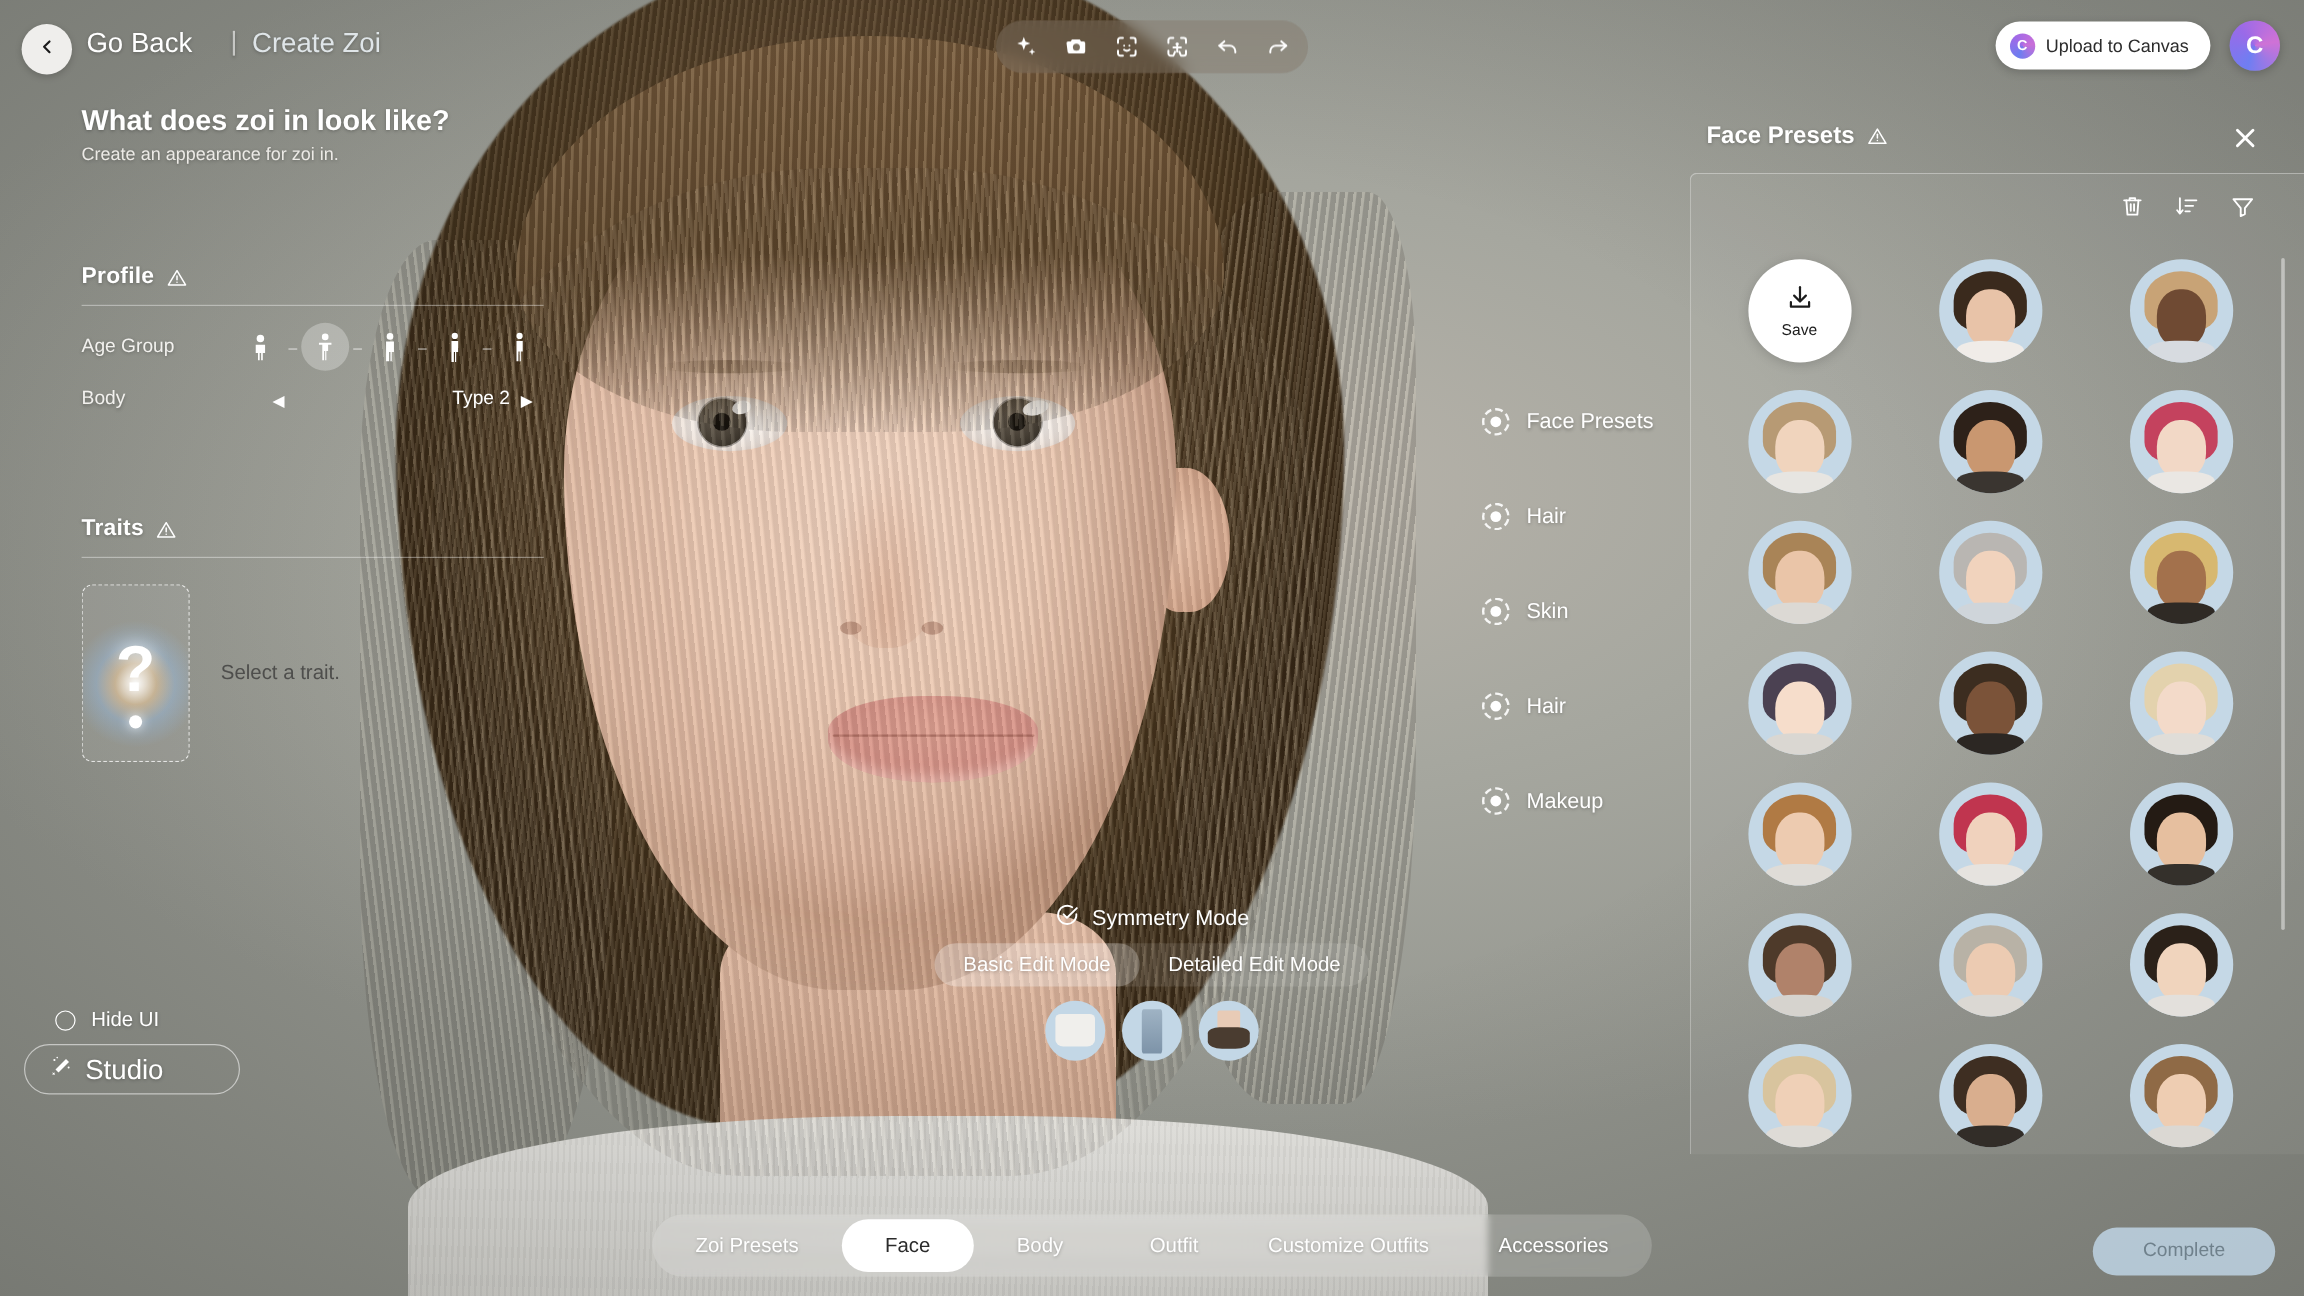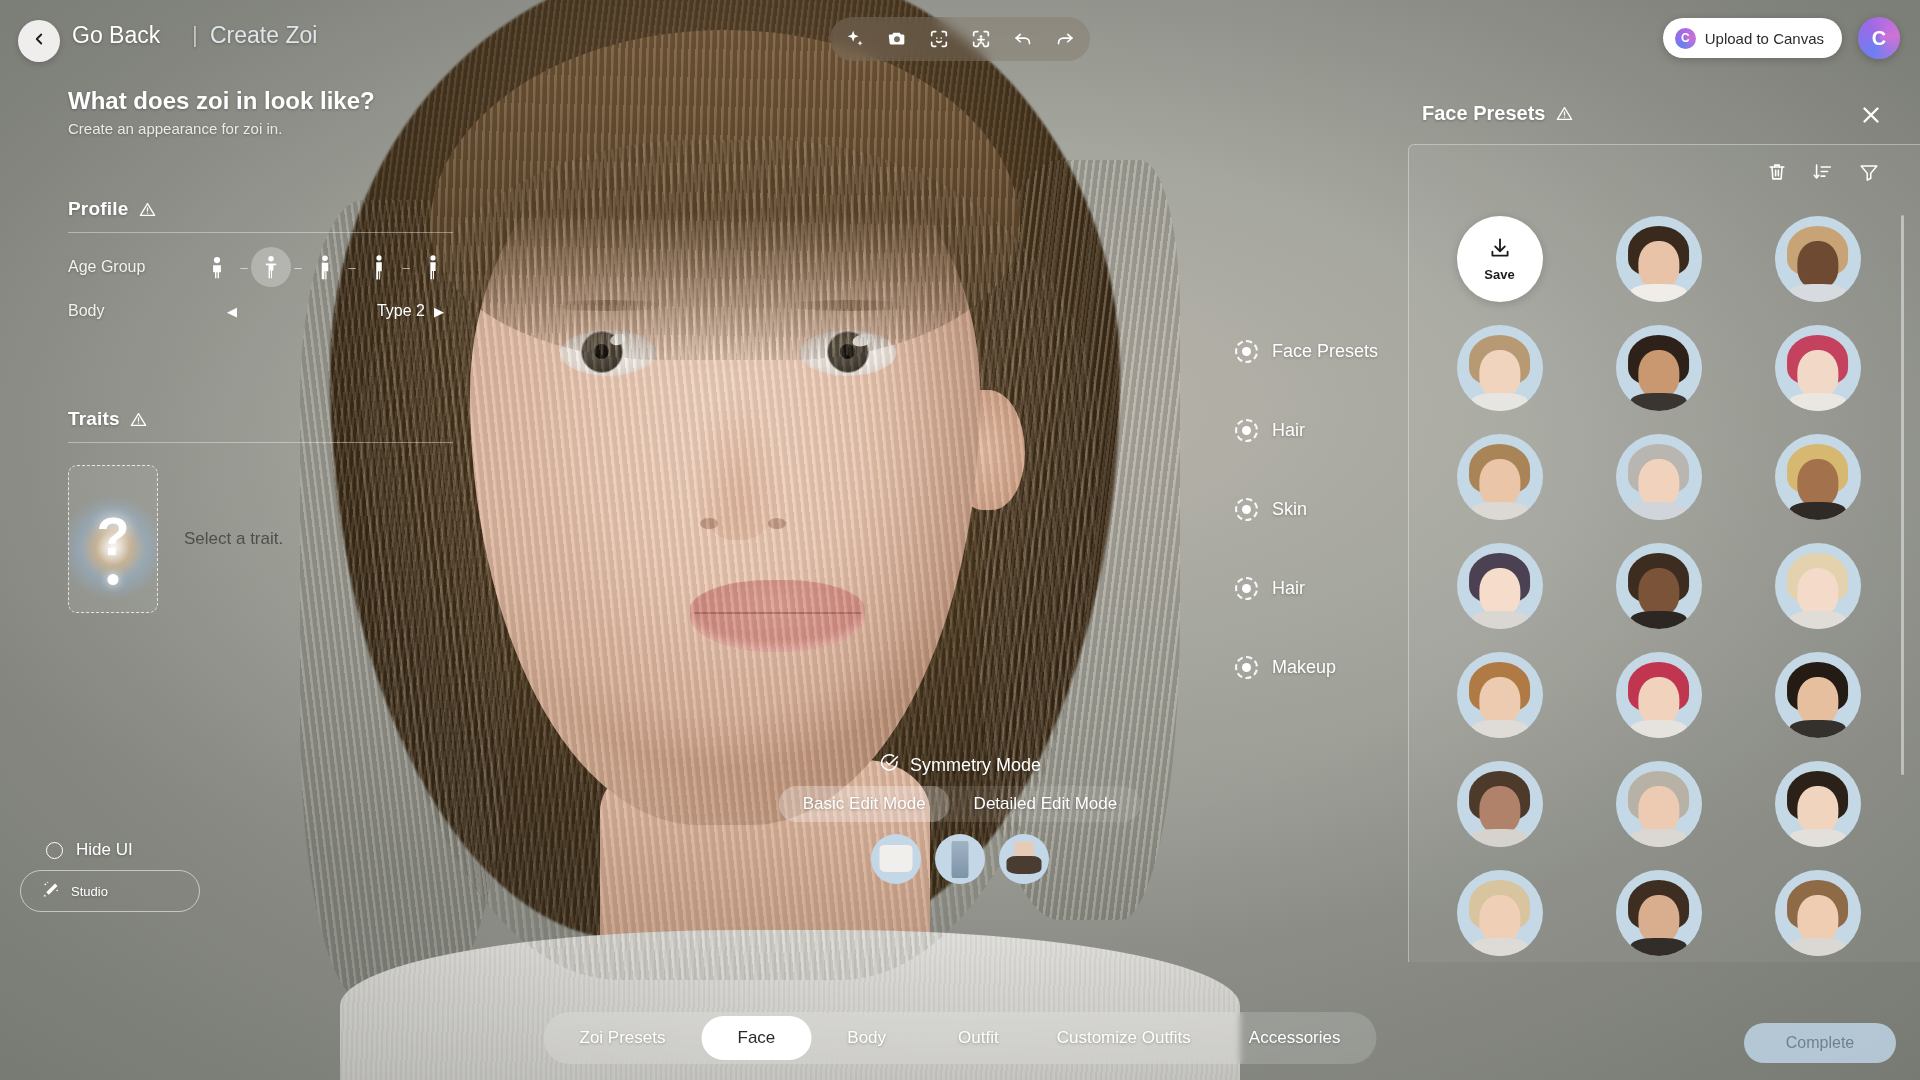--- a/index.html
+++ b/index.html
@@ -160,21 +160,21 @@
     box-shadow:0 2px 8px rgba(0,0,0,.22);
   }
   .avatar-btn i { font-style:normal; color:#fff; font-size:20px; font-weight:700; }
 
   
   .left-panel { position:absolute; left:0; top:80px; width:480px; bottom:0; z-index:25; }
   .lp-title { position:absolute; left:68px; top:7px; font-size:24px; font-weight:700; color:#fff; }
   .lp-sub { position:absolute; left:68px; top:40px; font-size:15px; color:#eceae6; }
 
   .sect { position:absolute; left:68px; width:385px; }
-  .sect-head { display:flex; align-items:center; gap:9px; }
+  .sect-head { display:flex; align-items:center; gap:9px;margin-top:22px; }
   .sect-head h3 { font-size:19px; font-weight:700; color:#fff; letter-spacing:.2px; }
   .warn-ico { width:19px; height:19px; }
   .warn-ico svg { width:19px; height:19px; fill:none; stroke:#fff; stroke-width:1.6; }
   .sect-rule { height:1px; background:rgba(255,255,255,.38); margin-top:12px; }
 
   .row { display:flex; align-items:center; height:44px; }
   .row-label { font-size:16px; color:#f2f1ee; width:150px; }
 
   .age-sel { display:flex; align-items:center; gap:0; }
   .age-item { position:relative; width:40px; height:40px; display:flex; align-items:center; justify-content:center; cursor:pointer; }
@@ -207,21 +207,21 @@
   
   .hide-ui { position:absolute; left:46px; bottom:220px; display:flex; align-items:center; gap:13px; cursor:pointer; z-index:26; }
   .hide-circle { width:17px; height:17px; border-radius:50%; border:1.8px solid #fff; }
   .hide-ui span { font-size:17px; color:#fff; }
   .studio-btn {
     position:absolute; left:20px; bottom:168px; width:180px; height:42px; border-radius:21px;
     border:1px solid rgba(255,255,255,.55); display:flex; align-items:center; gap:10px;
     padding-left:20px; cursor:pointer; z-index:26;
   }
   .studio-btn svg { width:20px; height:20px; fill:#fff; }
-  .studio-btn span { font-size:13px; color:#fff; }
+  .studio-btn span { font-size:23px; color:#fff; }
 
   
   .cat-list { position:absolute; left:1235px; top:340px; z-index:26; }
   .cat-item { display:flex; align-items:center; gap:14px; margin-bottom:56px; cursor:pointer; }
   .cat-marker { width:23px; height:23px; border-radius:50%;
     border:2px dashed rgba(255,255,255,.9); display:flex; align-items:center; justify-content:center; }
   .cat-marker i { width:9px; height:9px; border-radius:50%; background:#fff; }
   .cat-item span { font-size:18px; color:#fff; }
 
   
@@ -246,21 +246,21 @@
     display:grid; grid-template-columns:repeat(3,1fr); gap:10px 18px;
     overflow:hidden; padding-top:8px;
   }
   .save-cell { display:flex; align-items:center; justify-content:center; }
   .save-btn {
     width:86px; height:86px; border-radius:50%; background:#fff; cursor:pointer;
     display:flex; flex-direction:column; align-items:center; justify-content:center; gap:3px;
     box-shadow:0 2px 10px rgba(0,0,0,.16);
   }
   .save-btn svg { width:26px; height:26px; fill:none; stroke:#1c1c1c; stroke-width:1.7; }
-  .save-btn span { font-size:13px; color:#1c1c1c;font-weight:bold; }
+  .save-btn span { font-size:13px; color:#1c1c1c; }
 
   .preset { display:flex; align-items:center; justify-content:center; cursor:pointer; }
   .ava { width:86px; height:86px; border-radius:50%; position:relative; overflow:hidden;
          background:#c5d8e6; }
   .ava .hd { position:absolute; left:50%; top:30%; transform:translateX(-50%);
              width:48%; height:56%; border-radius:46% 46% 42% 42%; }
   .ava .hr { position:absolute; left:50%; top:12%; transform:translateX(-50%);
              width:72%; height:58%; border-radius:50% 50% 34% 34%; }
   .ava .bd { position:absolute; left:50%; bottom:-2%; transform:translateX(-50%);
              width:66%; height:22%; border-radius:40% 40% 0 0; }

